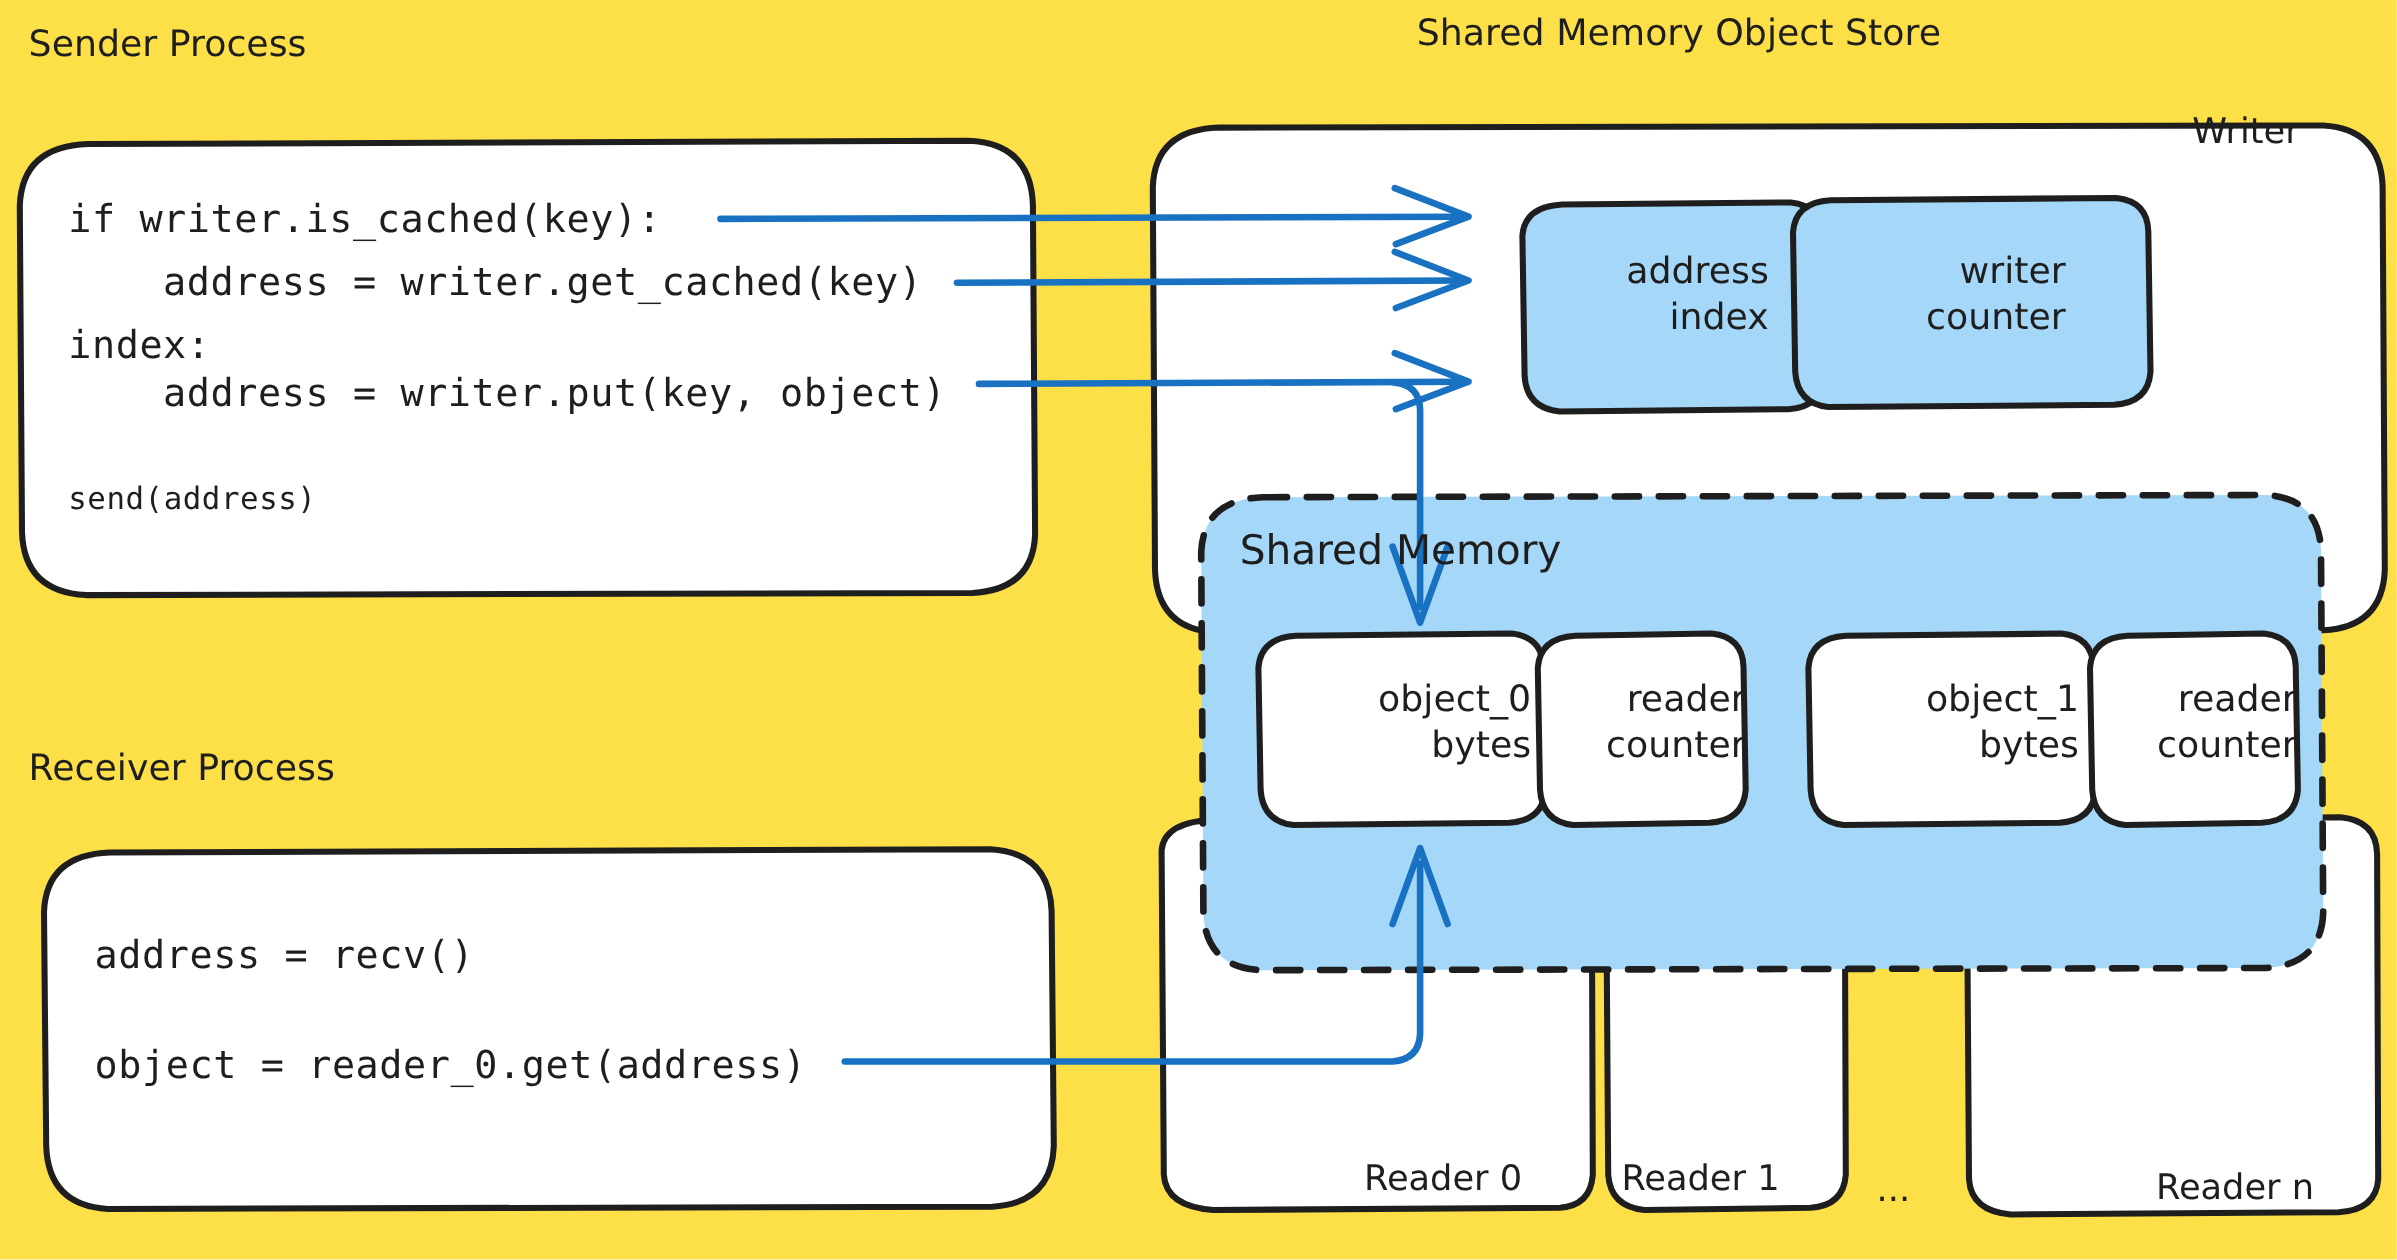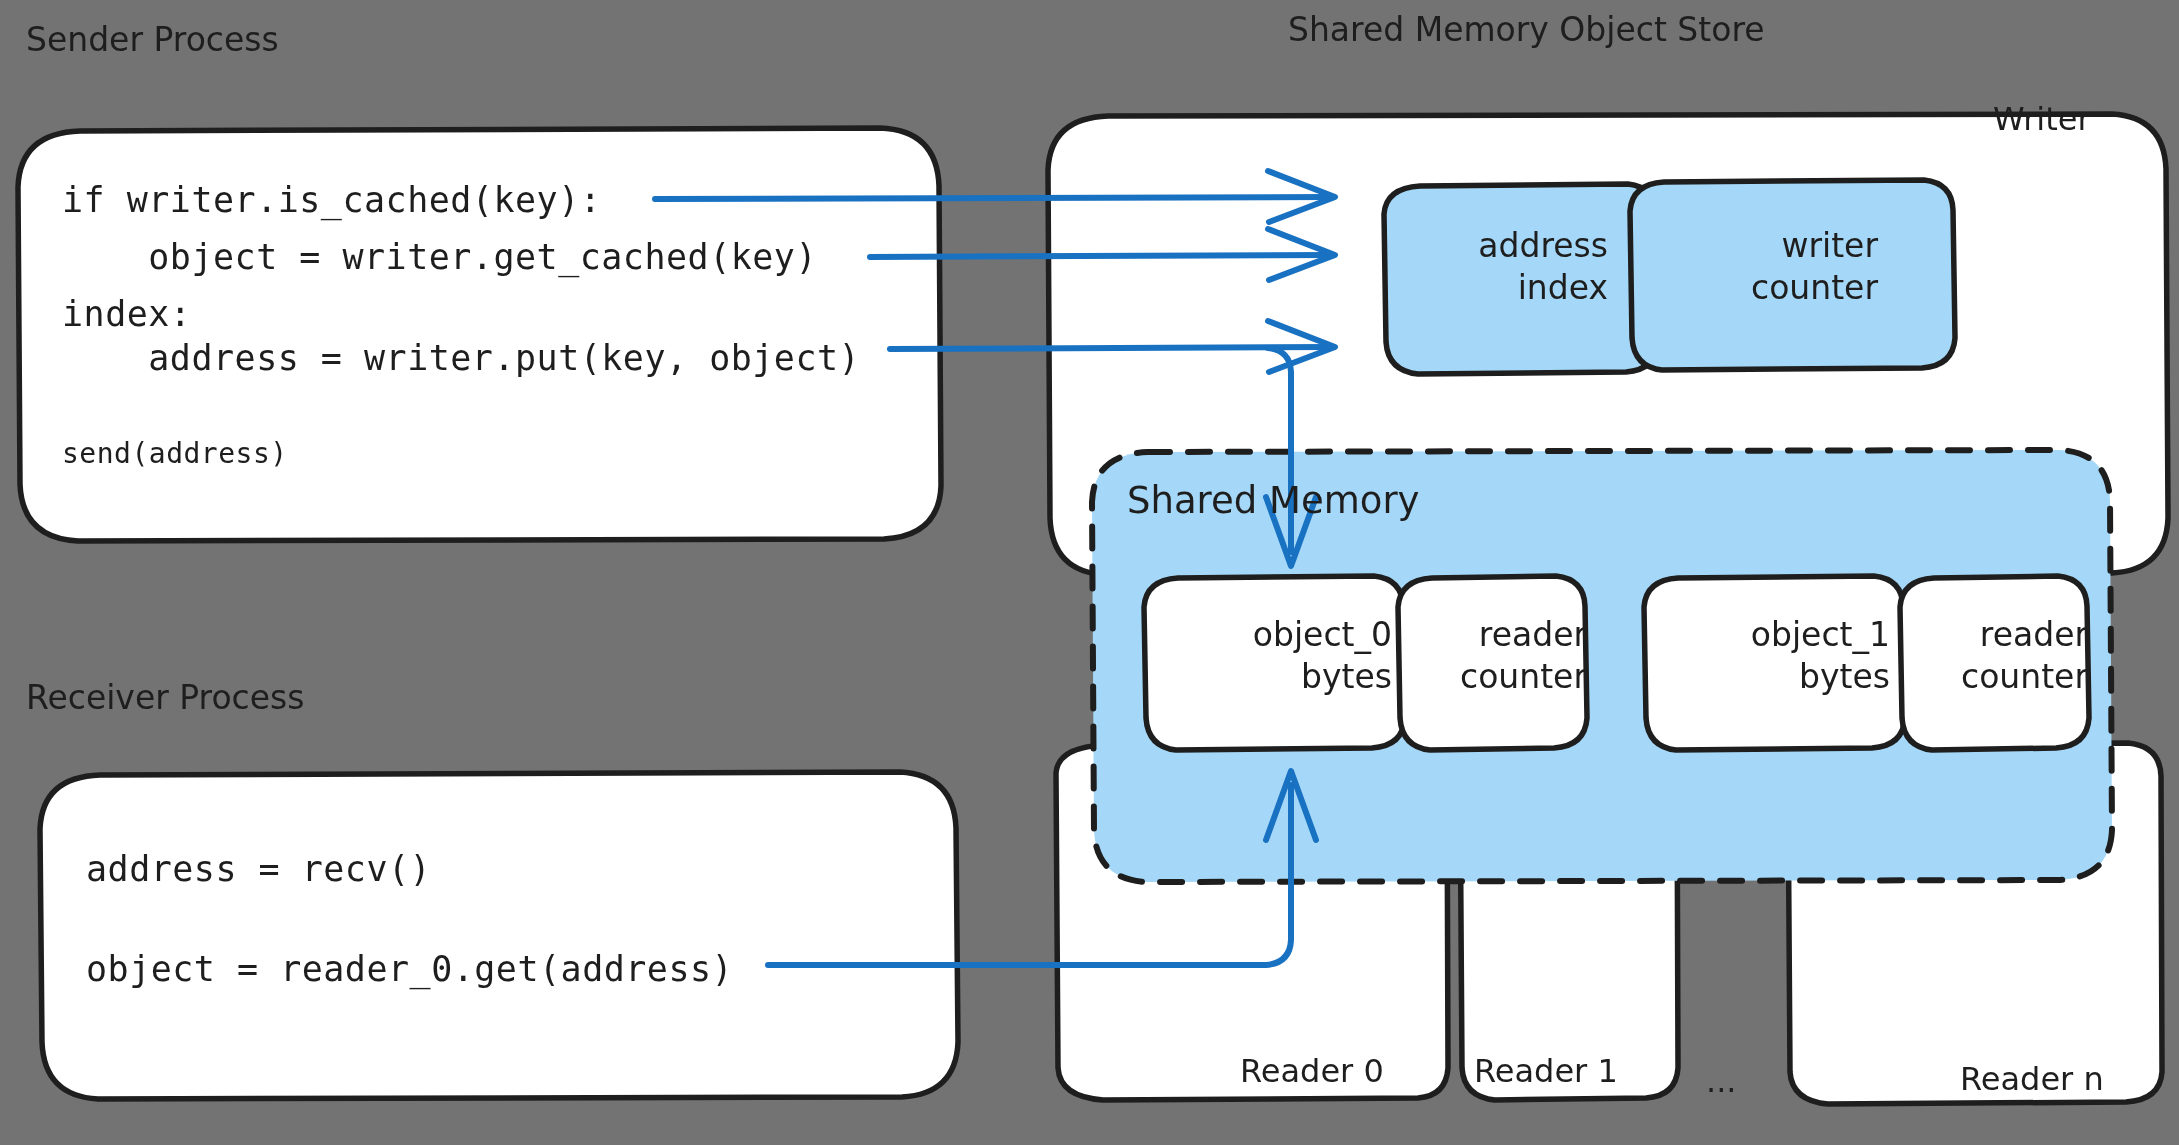--- a/index.html
+++ b/index.html
@@ -4,21 +4,21 @@
 <style>
   html, body {
     margin: 0;
     padding: 0;
     background: #ffffff;
   }
   #page {
     position: relative;
     width: 2179px;
     height: 1145px;
-    background: #737373;
+    background: #fde047;
     overflow: hidden;
     font-family: "DejaVu Sans", sans-serif;
   }
   #sketch {
     position: absolute;
     left: 0; top: 0;
     width: 2179px;
     height: 1145px;
   }
   .lbl {
@@ -142,21 +142,21 @@
 
   <div class="lbl" id="cap-receiver">Receiver Process</div>
 
   <div class="lbl" id="cap-store">Shared Memory Object Store</div>
 
   <div class="lbl" id="cap-writer">Writer</div>
 
   <div class="lbl" id="cap-shm">Shared Memory</div>
 
   <div class="code" id="s-l1">if writer.is_cached(key):</div>
-  <div class="code" id="s-l2">    object = writer.get_cached(key)</div>
+  <div class="code" id="s-l2">    address = writer.get_cached(key)</div>
   <div class="code" id="s-l3">index:</div>
   <div class="code" id="s-l4">    address = writer.put(key, object)</div>
   <div class="code" id="s-l5">send(address)</div>
 
   <div class="code" id="r-l1">address = recv()</div>
   <div class="code" id="r-l2">object = reader_0.get(address)</div>
 
   <div class="cell-lbl" id="cl-addr">address
 index</div>
   <div class="cell-lbl" id="cl-wctr">writer

